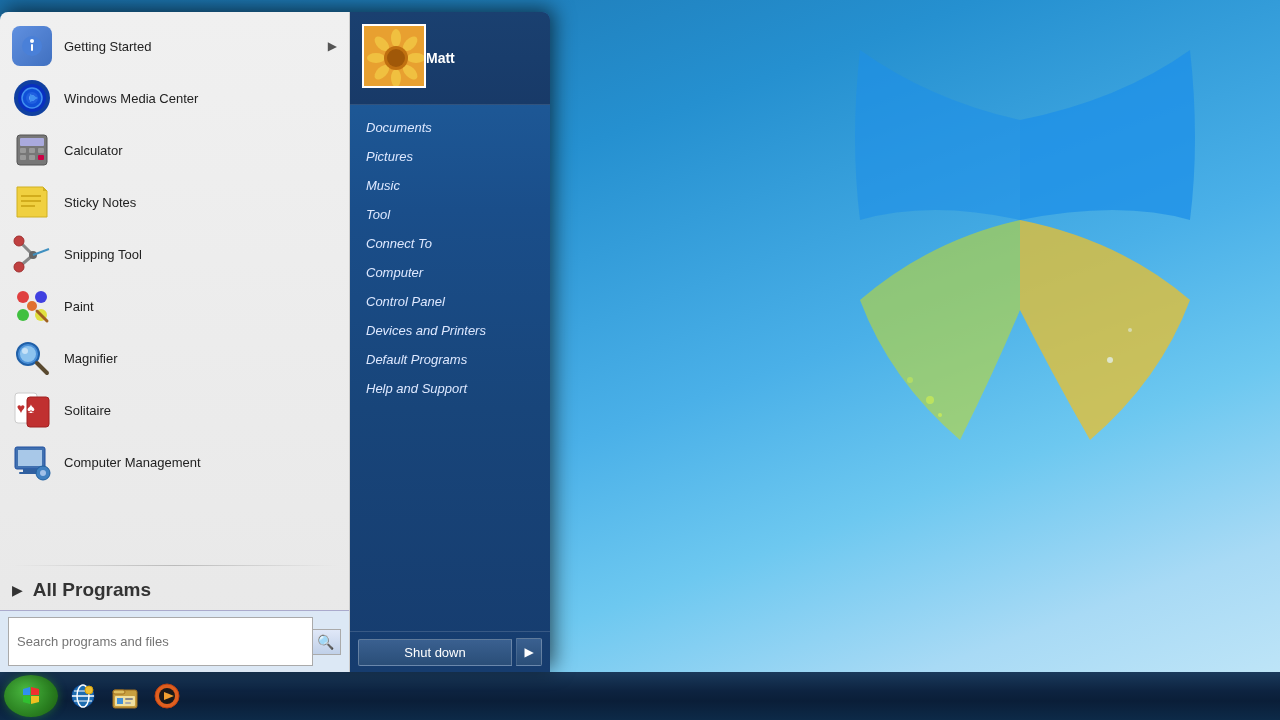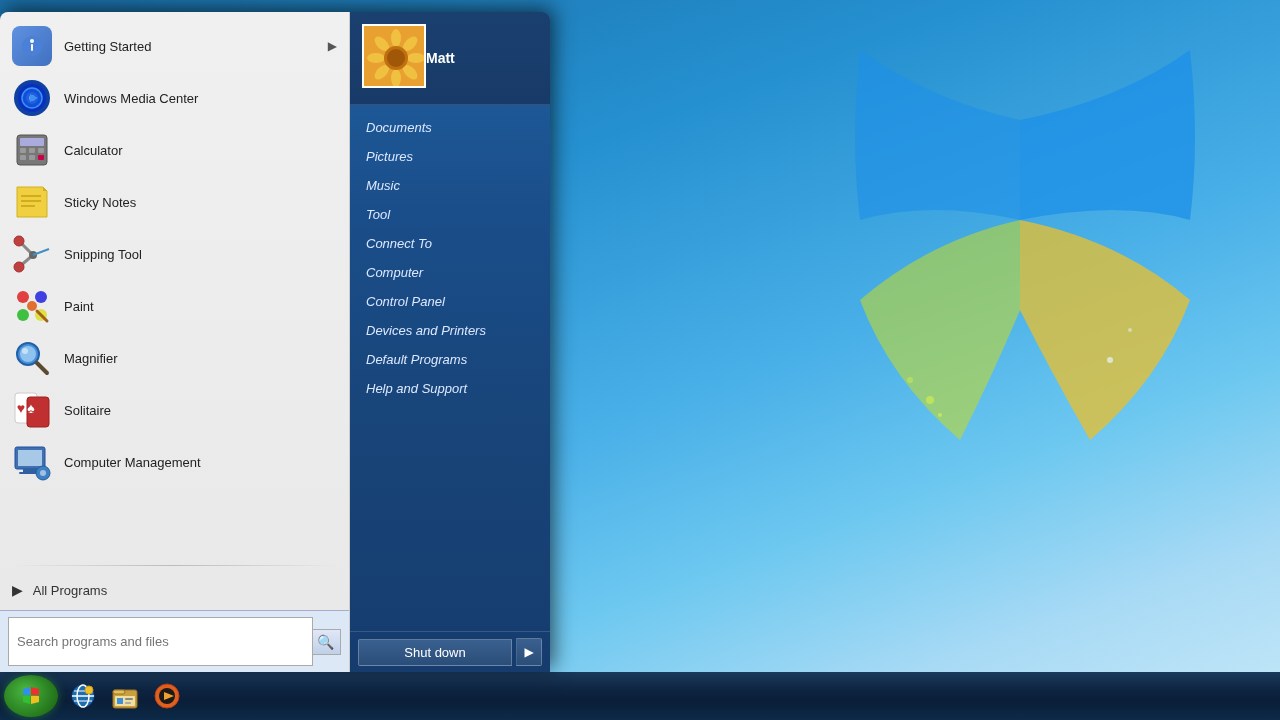--- a/index.html
+++ b/index.html
@@ -135,23 +135,23 @@
       min-height: 40px;
     }
 
     #all-programs-item .ap-arrow {
       font-size: 14px;
       color: #333;
       margin-right: 10px;
     }
 
     #all-programs-item .ap-label {
-      font-size: 13px;
+      font-size: 19px;
       color: #333;
-      font-weight: normal;
+      font-weight: bold;
     }
 
     #search-bar {
       padding: 6px 8px;
       background: #dce8f5;
       border-top: 1px solid #aac;
       display: flex;
       align-items: center;
     }
 

